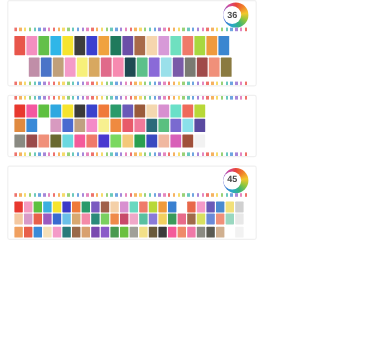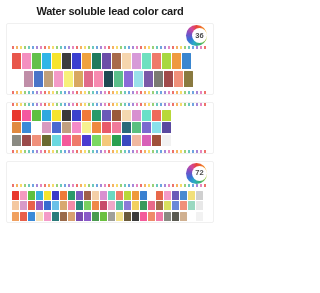--- a/index.html
+++ b/index.html
@@ -34,21 +34,21 @@
 
   .badge-row{
     position:relative;
     height:22px;
   }
   .badge{
     position:absolute;
     right:6px; top:1px;
     width:21px;height:21px;
     border-radius:50%;
-    display:flex;align-items:center;justify-content:flex-end;
+    display:flex;align-items:center;justify-content:flex-start;
     background:
       conic-gradient(from 0deg,
         #e8443a 0deg,#f07f2a 40deg,#f2c72c 80deg,#8fc63d 120deg,
         #36b37e 160deg,#2aa9c9 200deg,#3a6fd8 240deg,#7b4fc4 285deg,
         #d2489b 325deg,#e8443a 360deg);
     box-sizing:border-box;
   }
   .badge-inner{
     width:15px;height:15px;border-radius:50%;
     background:#fff;
@@ -88,21 +88,20 @@
   }
   .s36 .sw{width:9px;height:16px;}
   .s48 .sw{width:9px;height:11px;}
   .s72 .sw{width:7px;height:9px;}
 </style>
 </head>
 <body>
 
 <div class="page">
 
-  <div class="title">Water soluble lead color card</div>
 
   <div class="card s36">
     <div class="badge-row">
       <div class="badge">
         <div class="badge-inner">36</div>
       </div>
     </div>
     <div class="dots"></div>
     <div class="swatch-area">
       <div class="srow">
@@ -205,21 +204,21 @@
           <div class="sw" style="background: rgb(160, 80, 58);"></div>
           <div class="sw" style="background: rgb(242, 242, 242);"></div>
         </div>
     </div>
     <div class="dots bottom"></div>
   </div>
 
   <div class="card s72">
     <div class="badge-row">
       <div class="badge">
-        <div class="badge-inner">72</div>
+        <div class="badge-inner">45</div>
       </div>
     </div>
     <div class="dots"></div>
     <div class="swatch-area">
       <div class="srow">
           <div class="sw" style="background: rgb(232, 56, 46);"></div>
           <div class="sw" style="background: rgb(244, 154, 192);"></div>
           <div class="sw" style="background: rgb(94, 192, 64);"></div>
           <div class="sw" style="background: rgb(58, 176, 224);"></div>
           <div class="sw" style="background: rgb(246, 228, 46);"></div>

